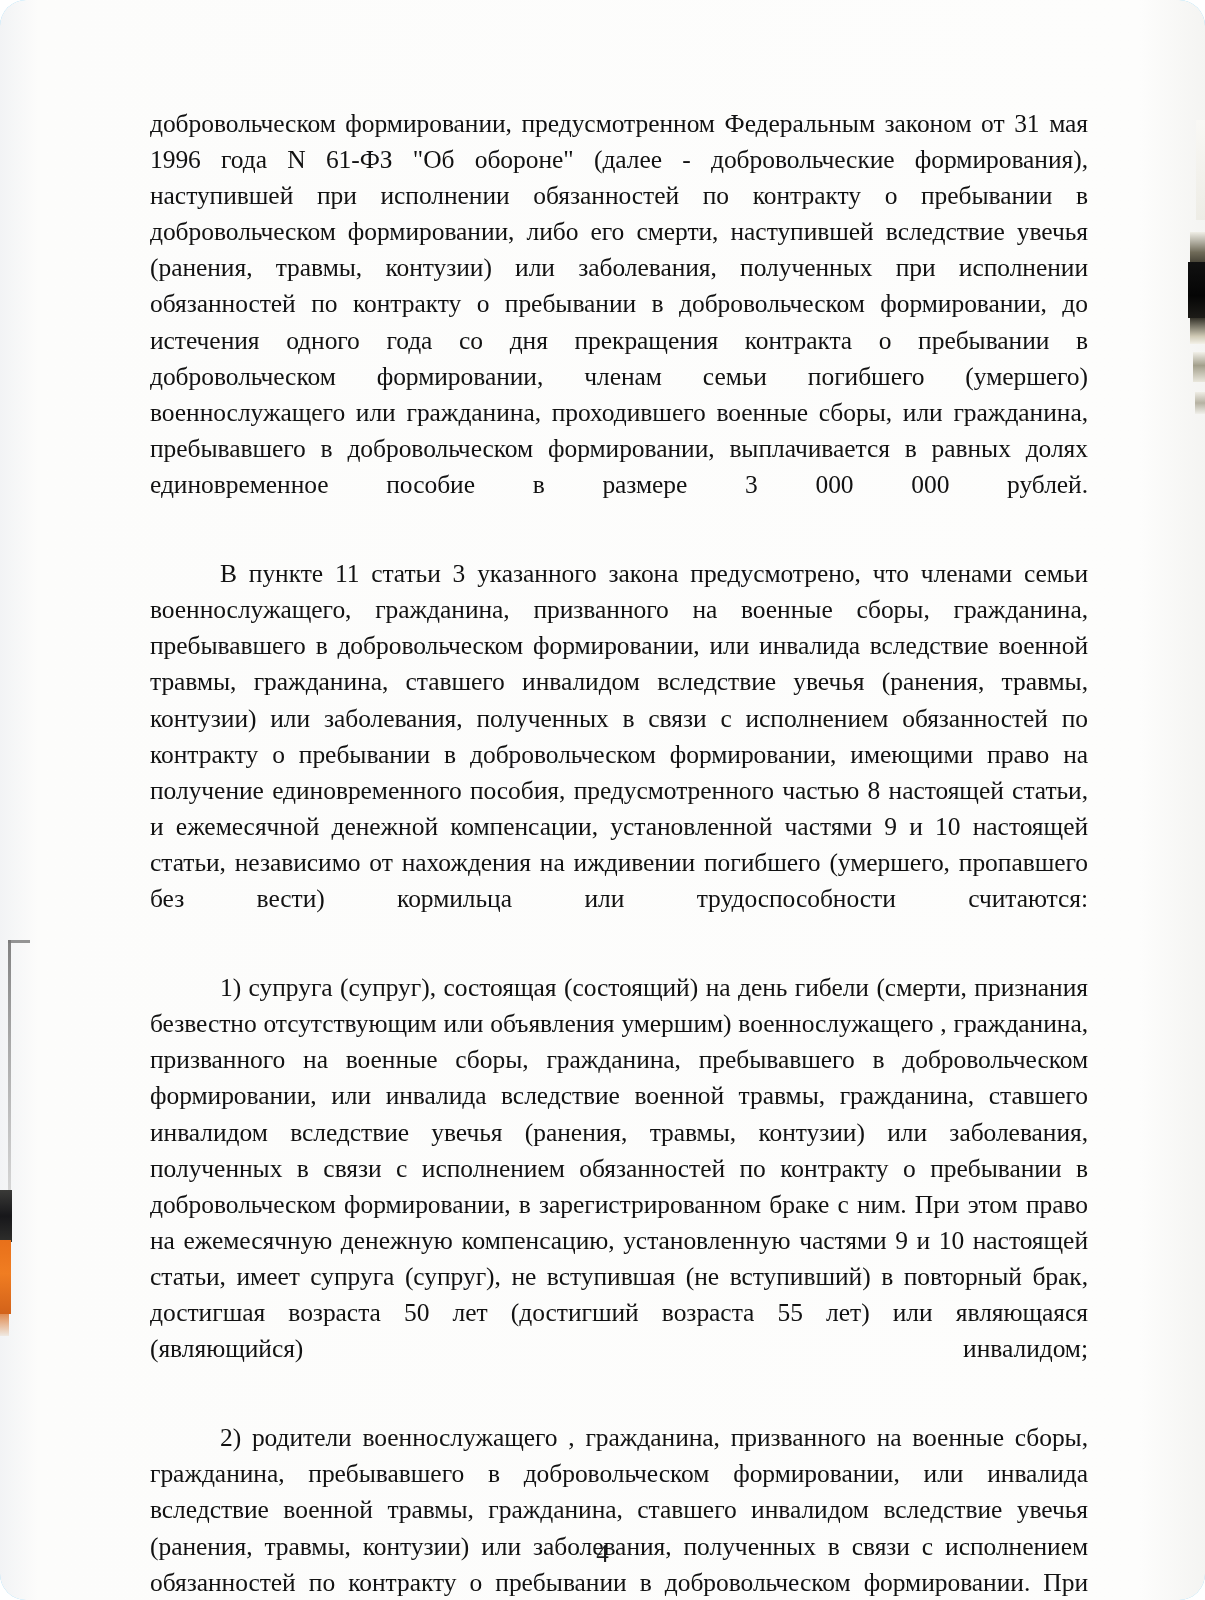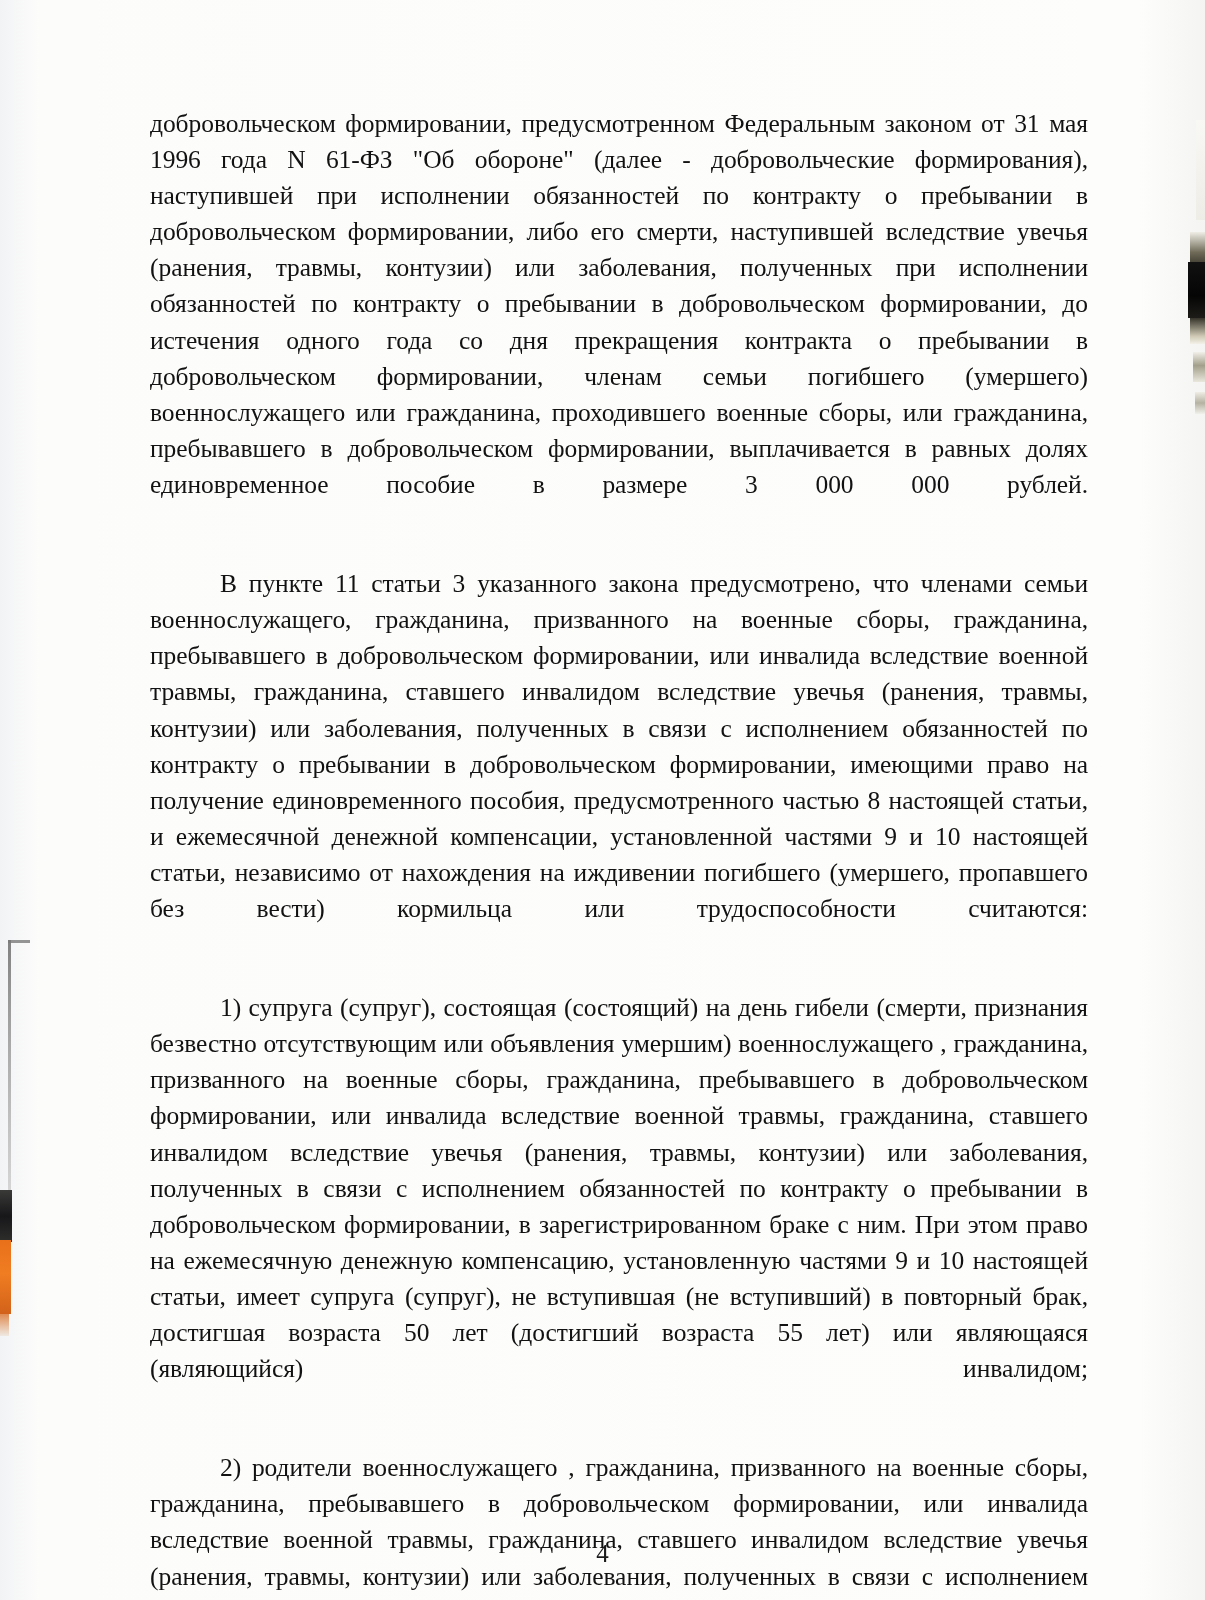--- a/index.html
+++ b/index.html
@@ -8,20 +8,21 @@
     background: #ffffff;
   }
   .page {
     position: relative;
     width: 1205px;
     height: 1600px;
     background: #7dd3fc;
     overflow: hidden;
     font-family: "Liberation Serif", "DejaVu Serif", serif;
     box-sizing: border-box;
+    border-radius: 26px;
   }
   
   .paper-tone {
     position: absolute;
     inset: 0;
     background:
       linear-gradient(90deg, #f2f3f5 0px, #fcfcfb 38px, #fdfdfc 1140px, #f4f4f2 1205px);
     pointer-events: none;
   }
   .text-column {
@@ -38,21 +39,21 @@
     line-height: 36.1px;
     color: #121212;
     letter-spacing: -0.05px;
     word-spacing: 0.2px;
     -webkit-font-smoothing: none;
   }
   p.para.indent {
     text-indent: 70px;
   }
   p.para + p.para {
-    margin-top: 27px;
+    margin-top: 17px;
   }
   p.para.first {
     margin-top: 0;
   }
   
   p.para::after {
     content: "";
     display: inline-block;
     width: 100%;
   }

